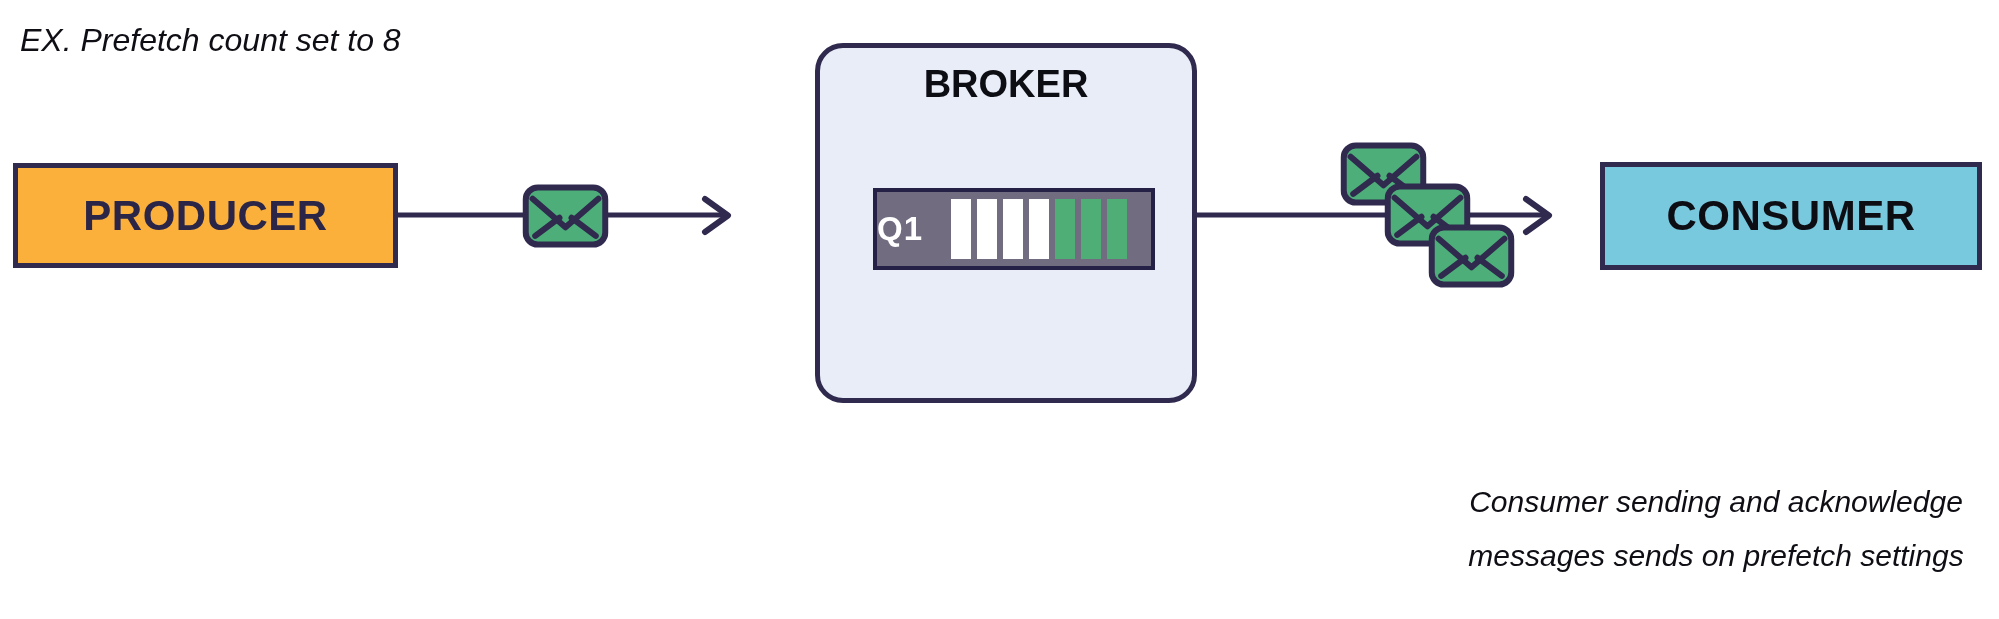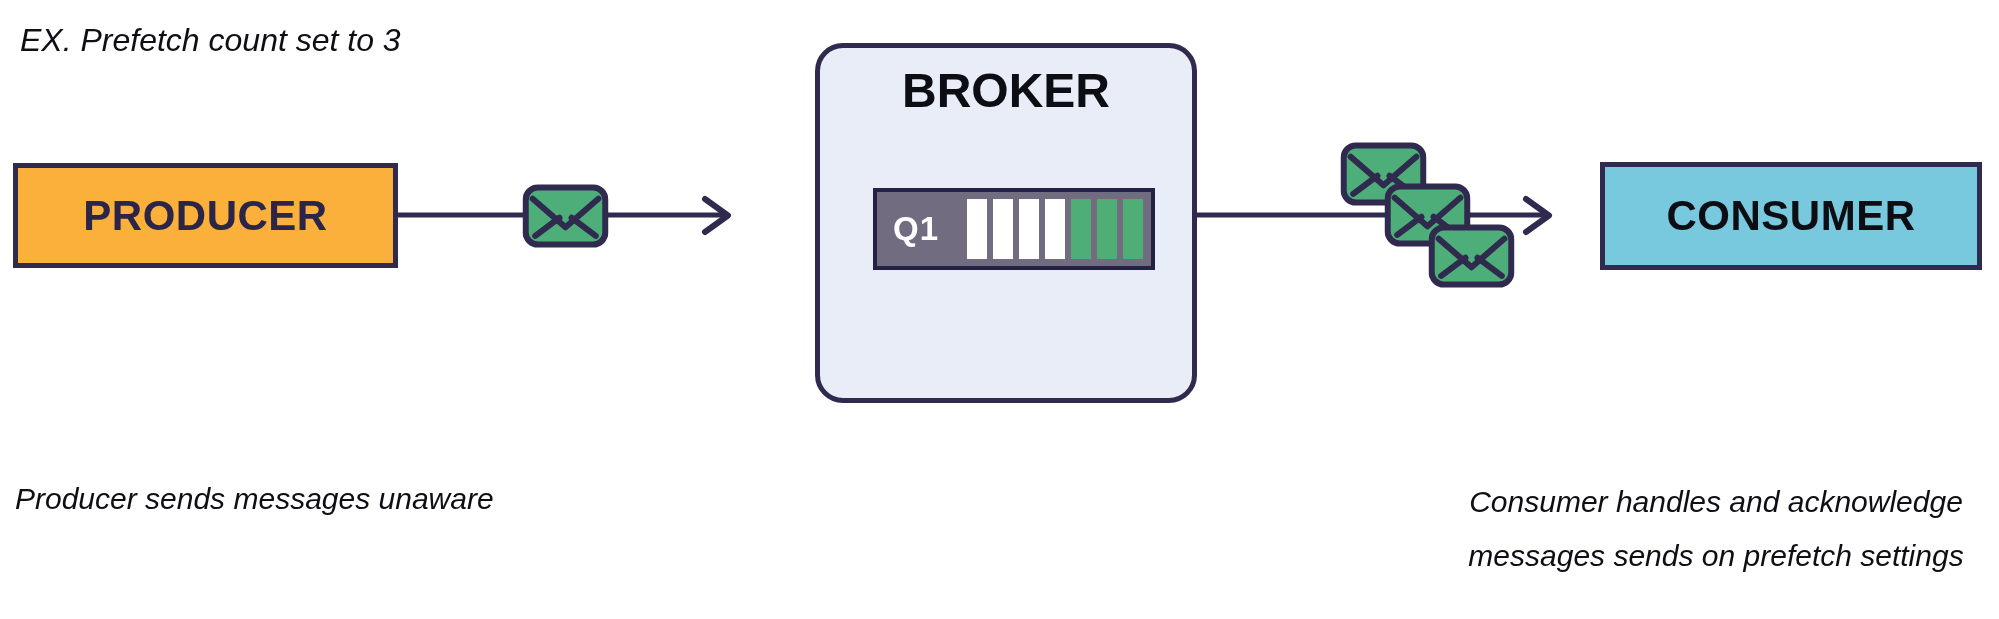--- a/index.html
+++ b/index.html
@@ -54,31 +54,31 @@
     left:815px;top:43px;width:382px;height:360px;
     box-sizing:border-box;
     background:var(--broker-fill);
     border:5px solid var(--navy);
     border-radius:28px;
     z-index:2;
   }
   .broker-label{
     position:absolute;left:0;top:15px;width:100%;
     text-align:center;
-    font-weight:bold;font-size:48px;color:#0D0D14;
+    font-weight:bold;font-size:38px;color:#0D0D14;
   }
   .queue{
     position:absolute;left:53px;top:140px;width:282px;height:82px;
     box-sizing:border-box;
     background:var(--queue-fill);
     border:4px solid var(--queue-border);
     display:flex;align-items:center;
   }
   .queue-name{
-    margin-left:16px;
+    margin-left:0;
     color:#fff;font-weight:bold;font-size:33px;letter-spacing:1px;
   }
   .queue-bars{
     display:flex;gap:6px;margin-left:28px;
   }
   .bar{width:20px;height:60px;}
   .bar.pending{background:var(--bar-white);}
   .bar.prefetched{background:var(--bar-green);}
   .arrow-layer{
     position:absolute;left:0;top:0;width:1999px;height:619px;
@@ -118,21 +118,21 @@
     <g>
       <line x1="398" y1="215" x2="724" y2="215" stroke="var(--navy)" stroke-width="5"></line>
       <path d="M705 199 L728 215.5 L705 232" fill="none" stroke="var(--navy)" stroke-width="6" stroke-linecap="round" stroke-linejoin="round"></path>
     </g>
     <g>
       <line x1="1197" y1="215" x2="1545" y2="215" stroke="var(--navy)" stroke-width="5"></line>
       <path d="M1526 199 L1549 215.5 L1526 232" fill="none" stroke="var(--navy)" stroke-width="6" stroke-linecap="round" stroke-linejoin="round"></path>
     </g>
   </svg>
 
-  <div class="title">EX. Prefetch count set to 3</div>
+  <div class="title">EX. Prefetch count set to 8</div>
 
   <div class="node producer-box">
     <span class="node-label">PRODUCER</span>
   </div>
 
   <div class="broker-box">
     <div class="broker-label">BROKER</div>
     <div class="queue">
       <span class="queue-name">Q1</span>
       <div class="queue-bars" id="queue-bars">
@@ -170,20 +170,19 @@
         </svg>
       </div>
       <div class="msg-wrap" style="left: 88px; top: 82px; z-index: 3;">
         <svg class="msg-svg" viewBox="0 0 100 74">
           <use href="#envelope-shape" xlink:href="#envelope-shape"></use>
         </svg>
       </div>
     </div>
 
   <div class="caption caption-producer">
-    <div>Producer sends messages unaware</div>
   </div>
   <div class="caption caption-consumer">
-    <div>Consumer handles and acknowledge</div>
+    <div>Consumer sending and acknowledge</div>
     <div>messages sends on prefetch settings</div>
   </div>
 
 </div>
 
 </body></html>

